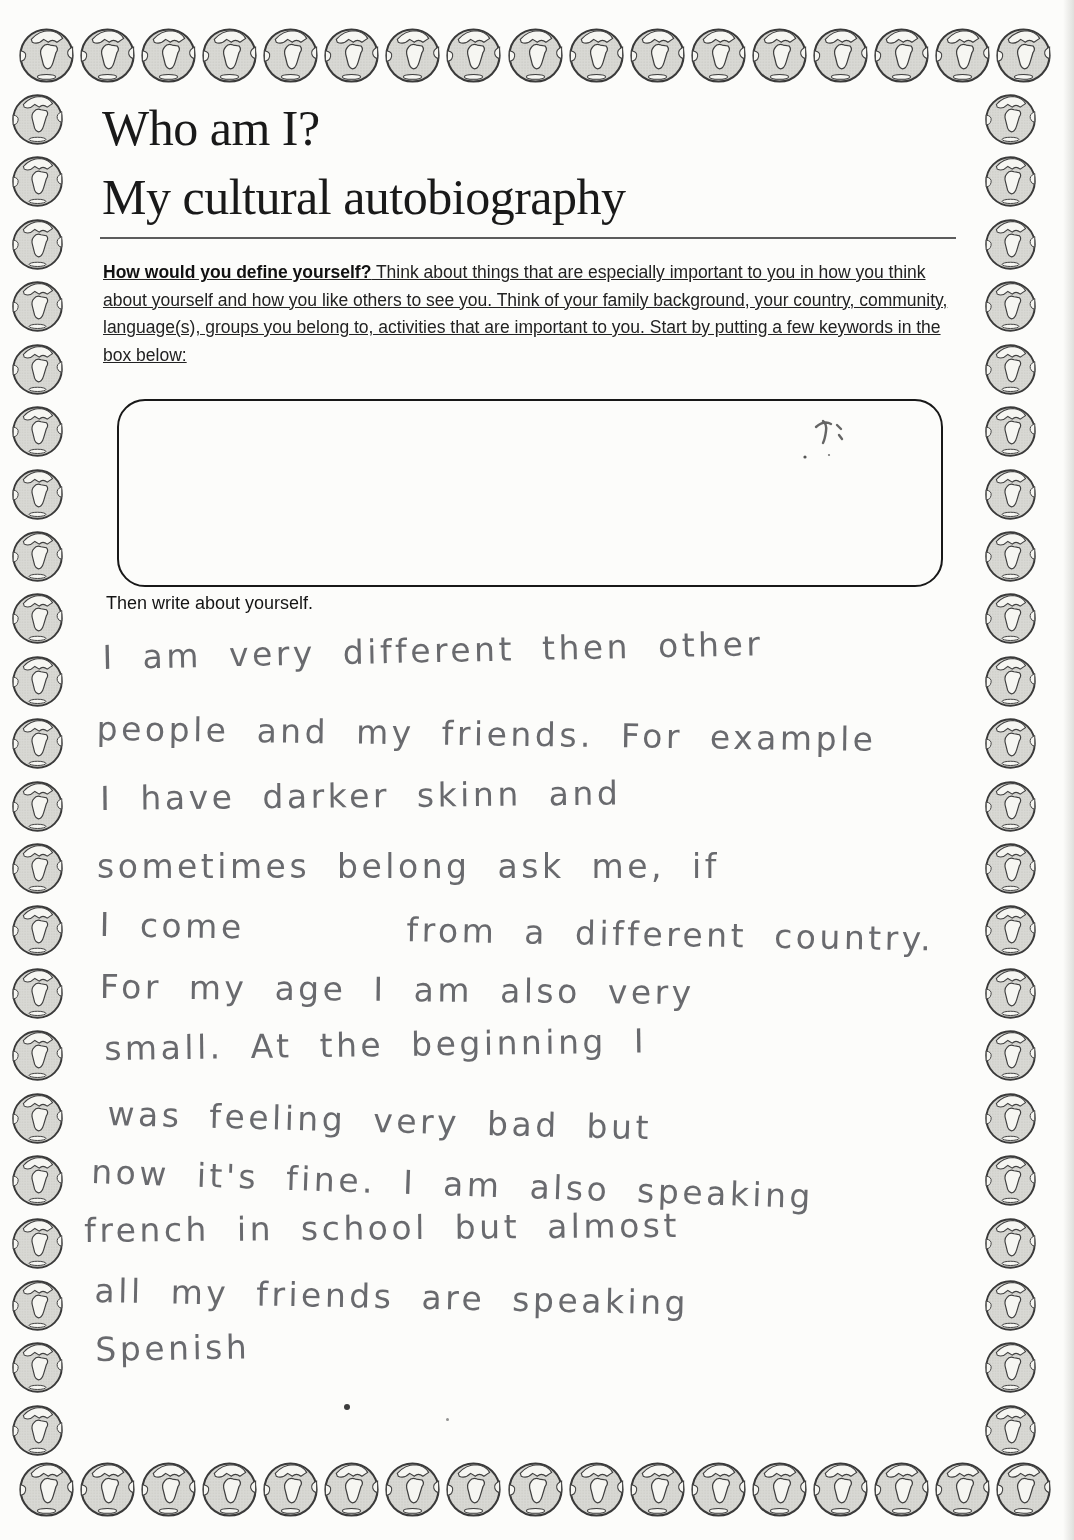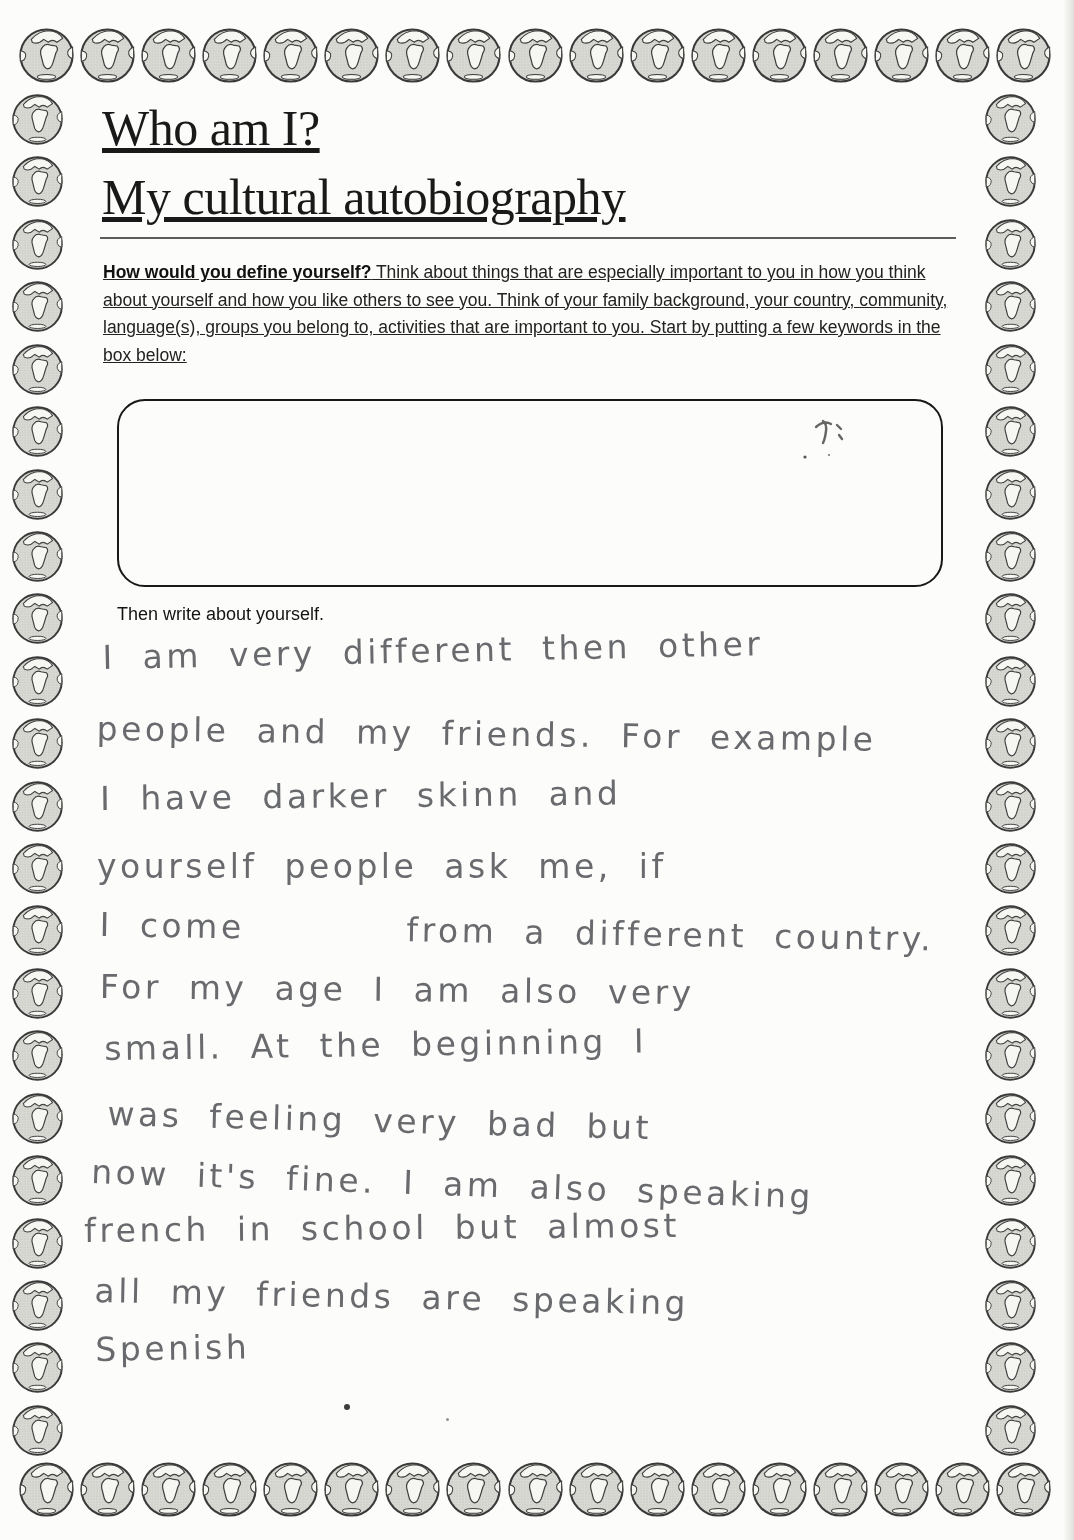--- a/index.html
+++ b/index.html
@@ -20,34 +20,34 @@
   .border-col.right{left:984px;width:56px;}
   .border-row .globe{width:57px;height:57px;}
   .border-col .globe{width:53px;height:53px;}
   .globe{display:block;opacity:.92;}
   .scan-edge{position:absolute;top:0;right:0;width:11px;height:100%;
     background:linear-gradient(to left,#cdcdc9,rgba(205,205,201,0));opacity:.6;pointer-events:none;}
   
   .title{
     position:absolute;left:102px;top:94px;margin:0;
     font-family:"Liberation Serif", serif;
-    font-size:50px;line-height:69px;font-weight:500;letter-spacing:-.5px;color:#191919;text-decoration:underline;
+    font-size:50px;line-height:69px;font-weight:500;letter-spacing:-.5px;color:#191919;
   }
   .rule{position:absolute;left:100px;top:237px;width:856px;height:2px;background:#3f3f3f;opacity:.85;}
   .intro{
     position:absolute;left:103px;top:259px;width:868px;margin:0;
     font-size:17.5px;line-height:27.5px;color:#222;text-decoration:underline;
   }
   .intro b{color:#111;}
   .keywords-box{
     position:absolute;left:117px;top:399px;width:822px;height:184px;
     border:2.5px solid #181818;border-radius:28px;background:transparent;
   }
   .smudge{position:absolute;left:680px;top:14px;}
-  .then-label{position:absolute;left:102px;top:589px;margin:15px;font-size:18px;color:#141414;}
+  .then-label{position:absolute;left:102px;top:589px;margin:4px;font-size:18px;color:#141414;}
   
   .hw-line{
     position:absolute;margin:0;white-space:pre;
     font-family:"DejaVu Sans", sans-serif;
     font-size:33px;color:#5a5b5f;
     letter-spacing:3.5px;word-spacing:13px;
     transform-origin:left top;opacity:.9;
   }
   .ink-dot{position:absolute;border-radius:50%;background:#3d3d3d;}
 </style>
@@ -330,21 +330,21 @@
       <circle cx="30" cy="40" r="1.1" fill="#777"></circle>
     </svg>
   </div>
 
   <p class="then-label">Then write about yourself.</p>
 
   <div>
     <p class="hw-line" style="left:102px;top:638px;transform:rotate(-1.2deg);">I am very different then other</p>
     <p class="hw-line" style="left:97px;top:709px;transform:rotate(0.8deg);">people and my friends. For example</p>
     <p class="hw-line" style="left:100px;top:779px;transform:rotate(-0.6deg);">I have darker skinn and</p>
-    <p class="hw-line" style="left:97px;top:847px;">yourself people ask me, if</p>
+    <p class="hw-line" style="left:97px;top:847px;">sometimes belong ask me, if</p>
     <p class="hw-line" style="left:100px;top:905px;transform:rotate(1deg);">I come      from a different country.</p>
     <p class="hw-line" style="left:100px;top:967px;transform:rotate(0.6deg);">For my age I am also very</p>
     <p class="hw-line" style="left:104px;top:1029px;transform:rotate(-0.8deg);">small. At the beginning I</p>
     <p class="hw-line" style="left:108px;top:1094px;transform:rotate(1.5deg);">was feeling very bad but</p>
     <p class="hw-line" style="left:92px;top:1152px;transform:rotate(2deg);">now it's fine. I am also speaking</p>
     <p class="hw-line" style="left:84px;top:1211px;transform:rotate(-0.5deg);">french in school but almost</p>
     <p class="hw-line" style="left:95px;top:1271px;transform:rotate(1.2deg);">all my friends are speaking</p>
     <p class="hw-line" style="left:95px;top:1330px;transform:rotate(-1deg);">Spenish</p>
   </div>
 

